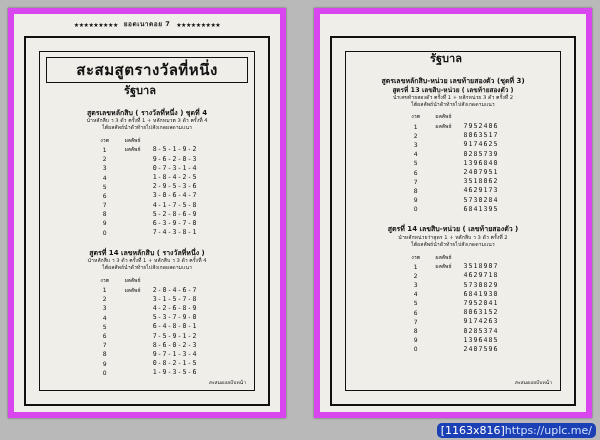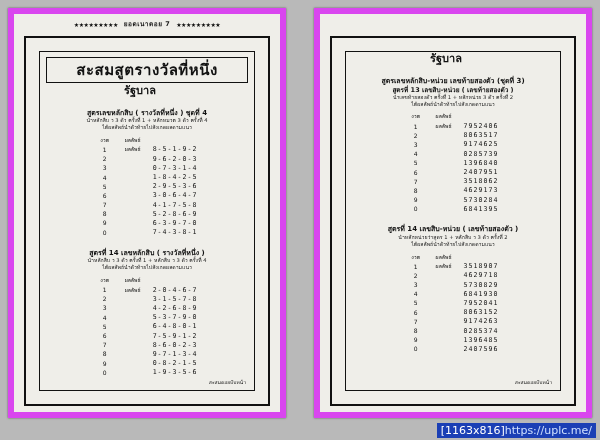--- a/index.html
+++ b/index.html
@@ -122,21 +122,21 @@
 
   .watermark{
     position:absolute;
     right:4px;bottom:2px;
     background:#1b3fb5;
     color:#fff;
     font-size:11px;
     font-family:"DejaVu Sans", sans-serif;
     padding:1px 4px;
     letter-spacing:0;
-    border-radius:0;
+    border-radius:5px;
   }
   .watermark .dim{color:#cfe0ff;}
 </style>
 </head>
 <body>
 
 <div class="scan left">
   <div class="page">
     <div class="topbar">
       <span class="stars">★★★★★★★★★</span>

